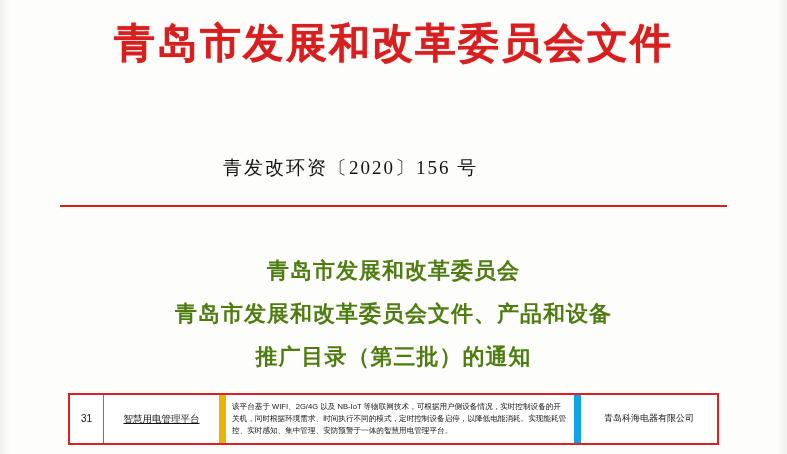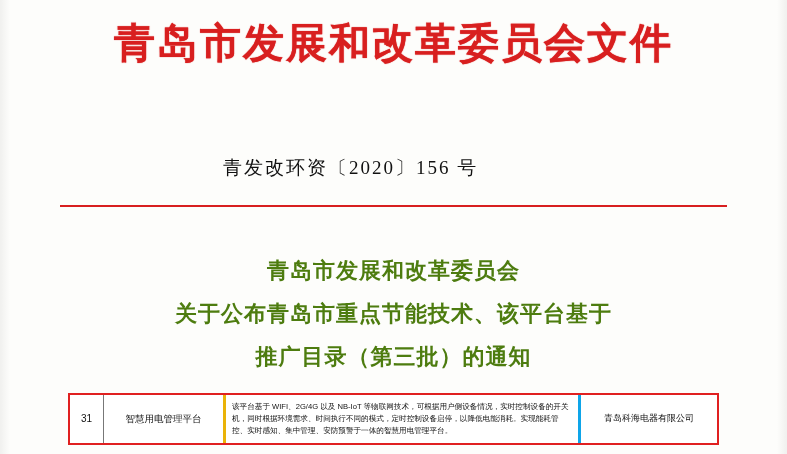--- a/index.html
+++ b/index.html
@@ -108,27 +108,28 @@
     color: #111;
     font-family: "Liberation Sans", "DejaVu Sans", sans-serif;
   }
   .cell-index {
     width: 34px;
     border-right: 1px solid #777;
     font-size: 10px;
   }
   .cell-name {
     width: 122px;
-    border-right: 3px solid #eab308;
+    border-right: 7px solid #eab308;
     font-size: 9.5px;
     text-align: right;
+    text-decoration: underline;
   }
   .cell-desc {
     flex: 1;
-    border-right: 3px solid #0ea5e9;
+    border-right: 7px solid #0ea5e9;
     text-align: left;
     justify-content: flex-start;
     padding: 3px 6px;
     font-size: 7.6px;
     line-height: 1.55;
   }
   .cell-company {
     width: 136px;
     font-size: 9px;
     text-align: left;
@@ -156,21 +157,21 @@
   <div class="masthead">
     <div class="masthead-title">青岛市发展和改革委员会文件</div>
   </div>
 
   <div class="doc-number">青发改环资〔2020〕156 号</div>
 
   <div class="red-rule"></div>
 
   <div class="title-block">
     <div class="title-line">青岛市发展和改革委员会</div>
-    <div class="title-line">关于公布青岛市重点节能技术、该平台基于</div>
+    <div class="title-line">青岛市发展和改革委员会文件、产品和设备</div>
     <div class="title-line">推广目录（第三批）的通知</div>
   </div>
 
   <div class="table-wrap">
     <div class="table-row">
       <div class="cell cell-index">31</div>
       <div class="cell cell-name">智慧用电管理平台</div>
       <div class="cell cell-desc">该平台基于 WIFI、2G/4G 以及 NB-IoT 等物联网技术，可根据用户侧设备情况，实时控制设备的开关机，同时根据环境需求、时间执行不同的模式，定时控制设备启停，以降低电能消耗。实现能耗管控、实时感知、集中管理、安防预警于一体的智慧用电管理平台。</div>
       <div class="cell cell-company">青岛科海电器有限公司</div>
     </div>

